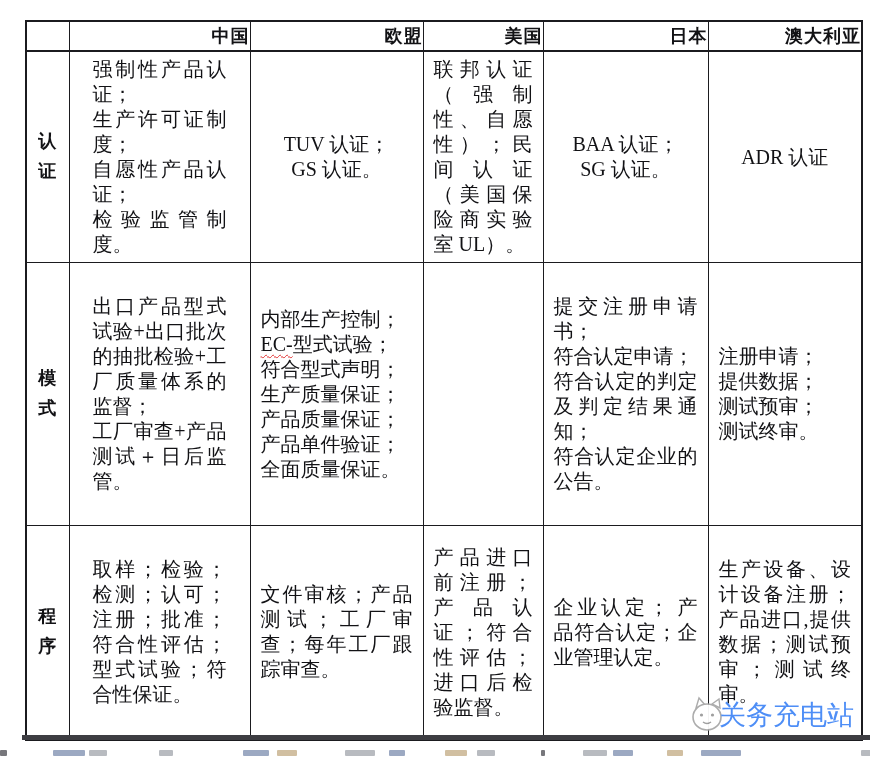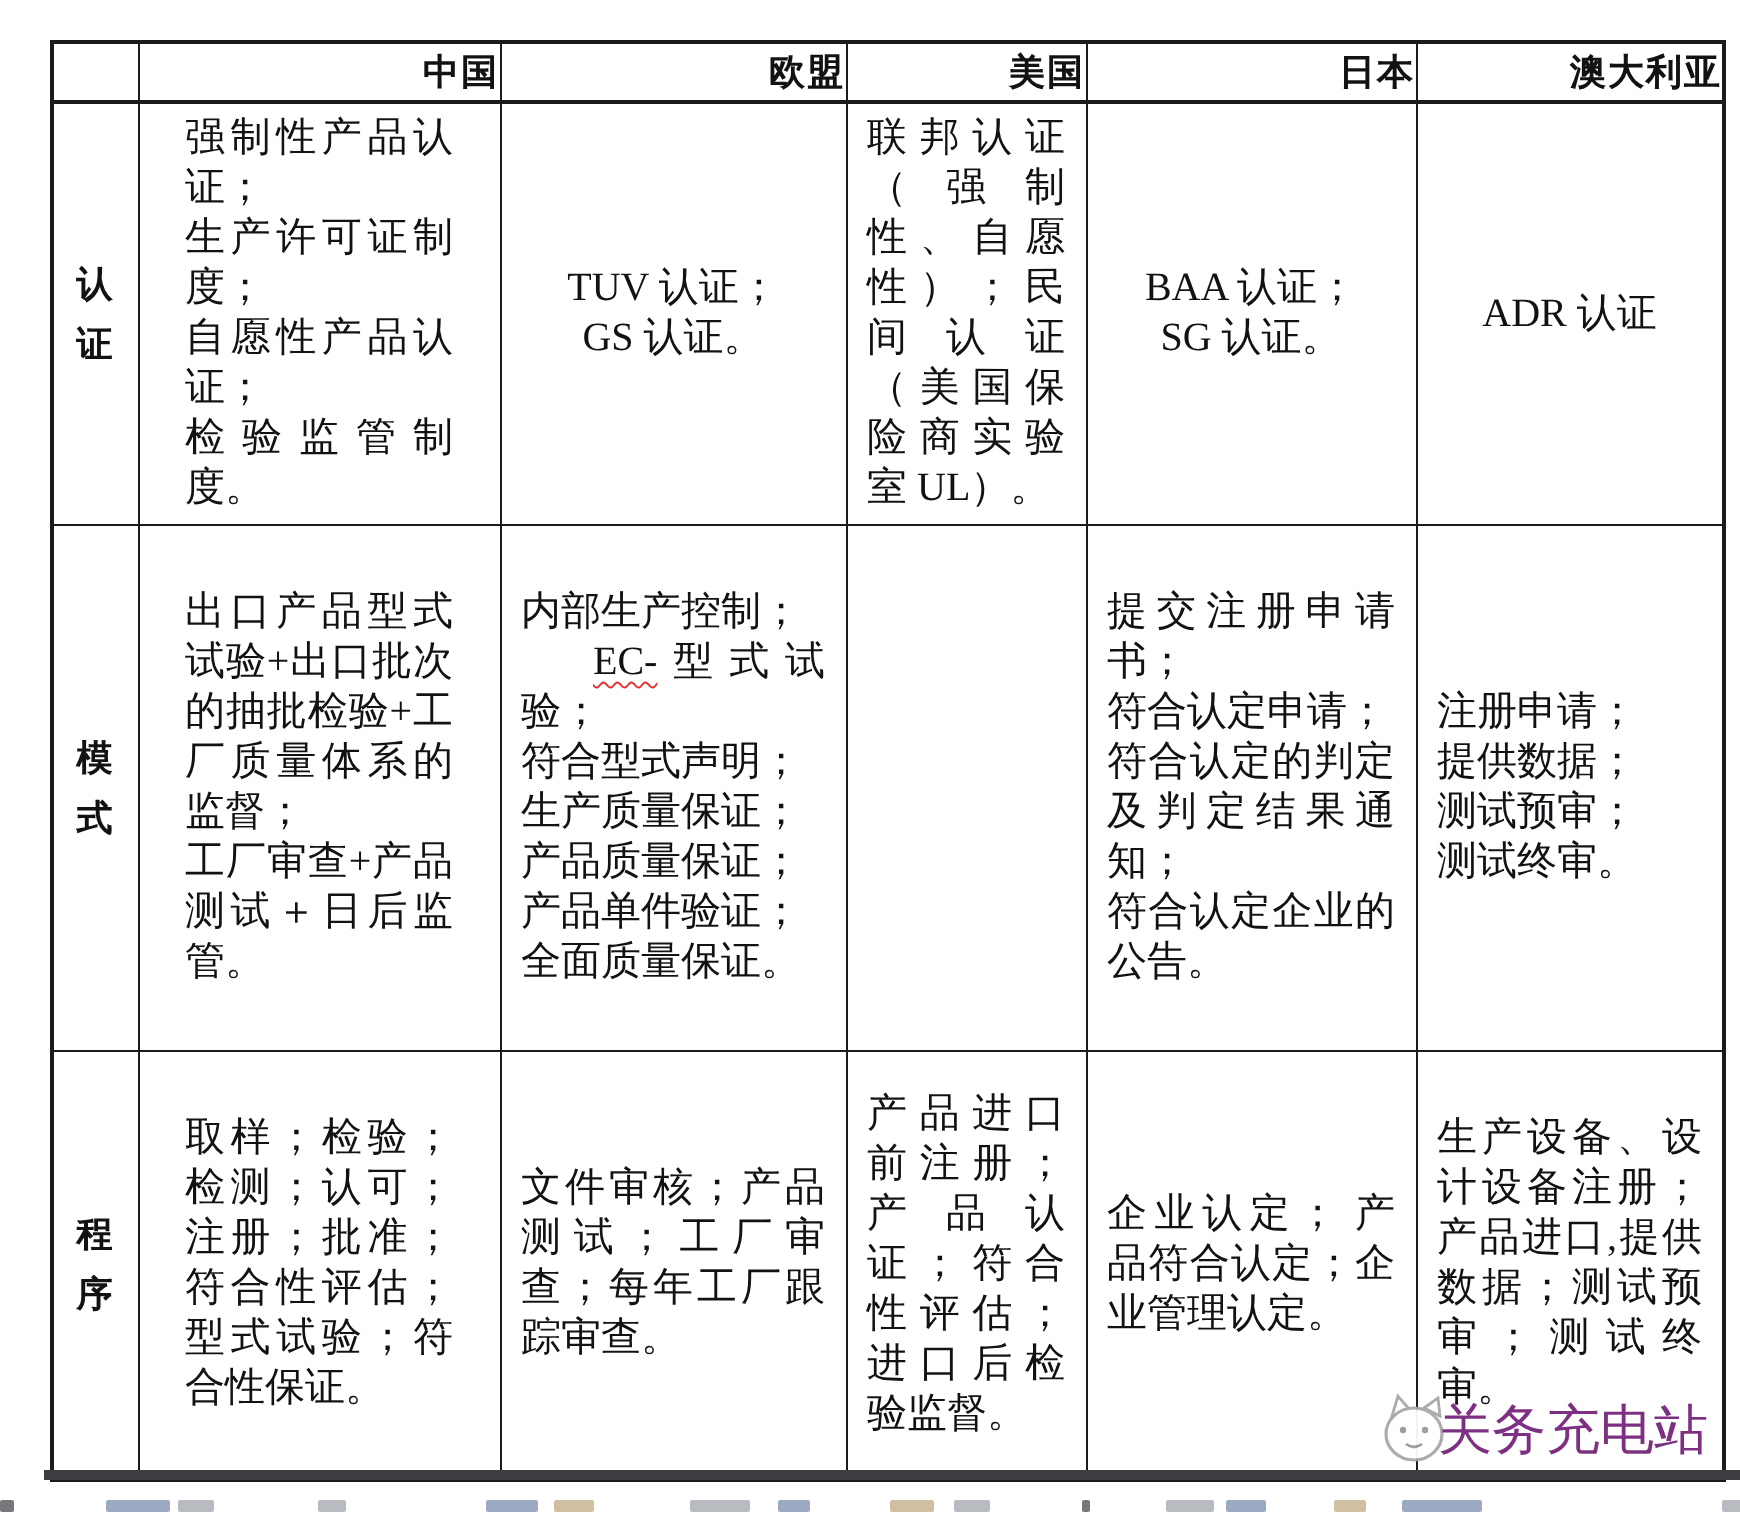--- a/index.html
+++ b/index.html
@@ -14,49 +14,48 @@
     border-collapse:collapse; table-layout:fixed;
     border:2.2px solid #1b1b1f;
   }
   table.cmp th, table.cmp td { border:1.6px solid #1b1b1f; overflow:hidden; }
   tr.head th {
     height:28px; font-size:18px; font-weight:bold; text-align:right;
     padding:0; border-bottom:2.2px solid #1b1b1f; letter-spacing:1px;
   }
   td.rowlabel {
     font-weight:bold; font-size:18px; text-align:center; vertical-align:middle;
-    line-height:30px; padding:0 8px; letter-spacing:1px;
+    line-height:30px; padding:0 8px; letter-spacing:1px;font-family:Liberation Mono, monospace;
   }
   td.cell {
     font-size:20px; line-height:25px; vertical-align:middle;
     padding:5px 10px; white-space:pre-line;
   }
   td.cell.china { padding:5px 23px; }
   .just   { text-align:justify; }
   .center { text-align:center; }
   .squiggle {
     text-decoration-line:underline;
     text-decoration-style:wavy;
     text-decoration-color:#e03030;
     text-decoration-thickness:1px;
     text-underline-offset:3px;
-    margin-left:36px;
   }
 
   .bottom-bar {
     position:absolute; left:22px; top:735px; width:848px; height:5px;
     background:#3d3d42;
   }
 
   .watermark {
     position:absolute; left:688px; top:696px; height:38px;
     display:flex; align-items:center; z-index:5; pointer-events:none;
   }
   .watermark .wtext {
-    font-size:27px; color:#701a75; opacity:.9; margin-left:-7px;
+    font-size:27px; color:#3b82f6; opacity:.9; margin-left:-7px;
     letter-spacing:0px; white-space:nowrap; font-weight:400;
   }
   .mascot { width:38px; height:38px; opacity:.95; }
 
   .frag-strip {
     position:absolute; left:0; top:750px; width:870px; height:7px;
     overflow:hidden; white-space:nowrap;
   }
   .frag { display:inline-block; height:6px; vertical-align:top; border-radius:1px; opacity:.75; }
   .f-dark { background:#4a4a50; }

